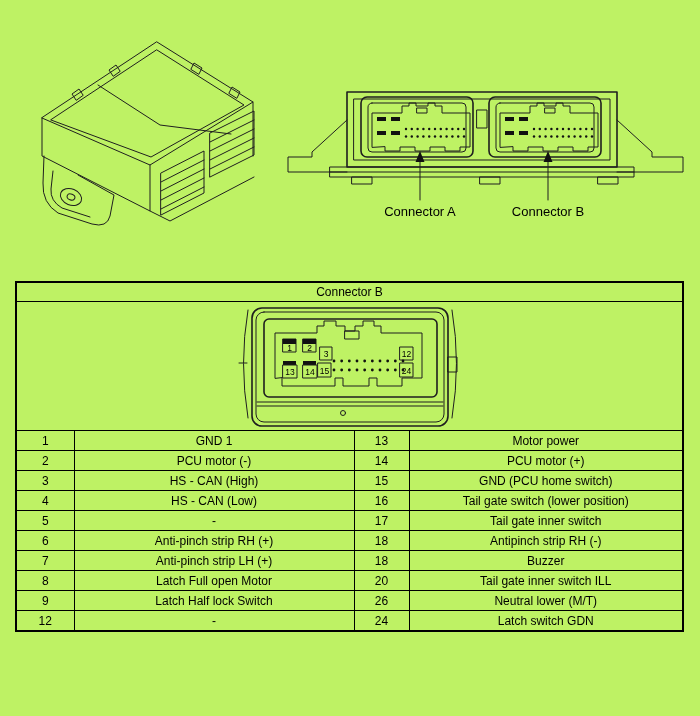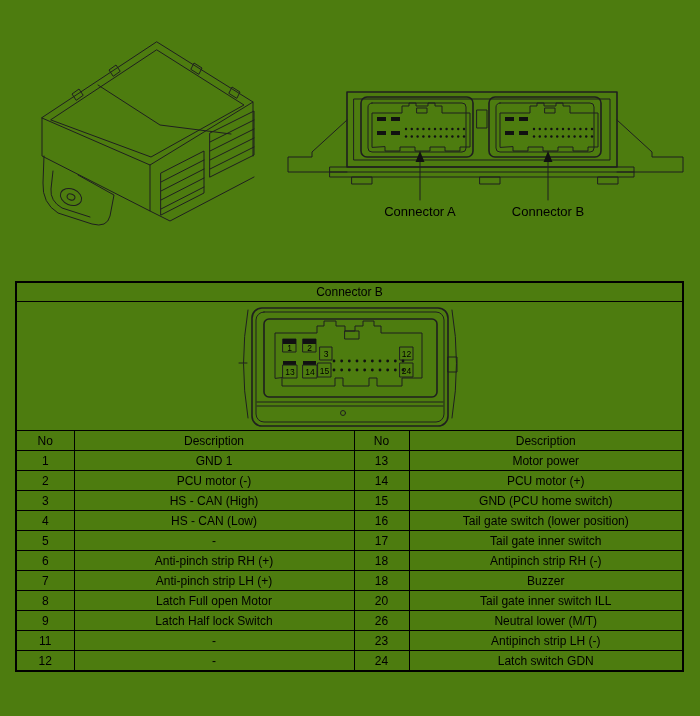--- a/index.html
+++ b/index.html
@@ -1,16 +1,16 @@
 <!DOCTYPE html>
 <html><head>
 <meta charset="utf-8">
 <style>
   html,body{margin:0;padding:0;background:#fff;}
-  .canvas{position:relative;width:700px;height:716px;background:#4d7c0f;overflow:hidden;
+  .canvas{position:relative;width:700px;height:716px;background:#bef264;overflow:hidden;
           font-family:"Liberation Sans",sans-serif;color:#000;}
   svg{display:block;}
   .fig{position:absolute;}
   .line{stroke:#1f1f1f;stroke-width:1;fill:none;stroke-linejoin:round;stroke-linecap:round;}
   .thick{stroke-width:1.6;}
   .filled{fill:#111;stroke:none;}
   .pin-num{font-family:"Liberation Sans",sans-serif;font-size:8.5px;fill:#000;text-anchor:middle;}
   .conn-label{font-family:"Liberation Sans",sans-serif;font-size:13px;fill:#000;text-anchor:middle;}
   table.pinout{position:absolute;left:15px;top:281px;width:669px;border-collapse:collapse;
                table-layout:fixed;border:2px solid #000;font-size:12px;}
@@ -232,26 +232,20 @@
               </g>
 
           <path class="line" d="M22,100 H208 M22,104 H208"></path>
           <circle class="line" cx="108" cy="111" r="2.5"></circle>
           <rect class="line" x="213" y="55" width="9" height="15"></rect>
           <path class="line" d="M4,61 H12"></path>
         </svg>
       </td>
     </tr>
     <tr>
-      <td>No</td>
-      <td>Description</td>
-      <td>No</td>
-      <td>Description</td>
-    </tr>
-    <tr>
       <td>1</td>
       <td>GND 1</td>
       <td>13</td>
       <td>Motor power</td>
     </tr>
     <tr>
       <td>2</td>
       <td>PCU motor (-)</td>
       <td>14</td>
       <td>PCU motor (+)</td>
@@ -292,26 +286,20 @@
       <td>20</td>
       <td>Tail gate inner switch ILL</td>
     </tr>
     <tr>
       <td>9</td>
       <td>Latch Half lock Switch</td>
       <td>26</td>
       <td>Neutral lower (M/T)</td>
     </tr>
     <tr>
-      <td>11</td>
-      <td>-</td>
-      <td>23</td>
-      <td>Antipinch strip LH (-)</td>
-    </tr>
-    <tr>
       <td>12</td>
       <td>-</td>
       <td>24</td>
       <td>Latch switch GDN</td>
     </tr>
   </tbody>
     </table>
 </div>
 
 </body></html>

